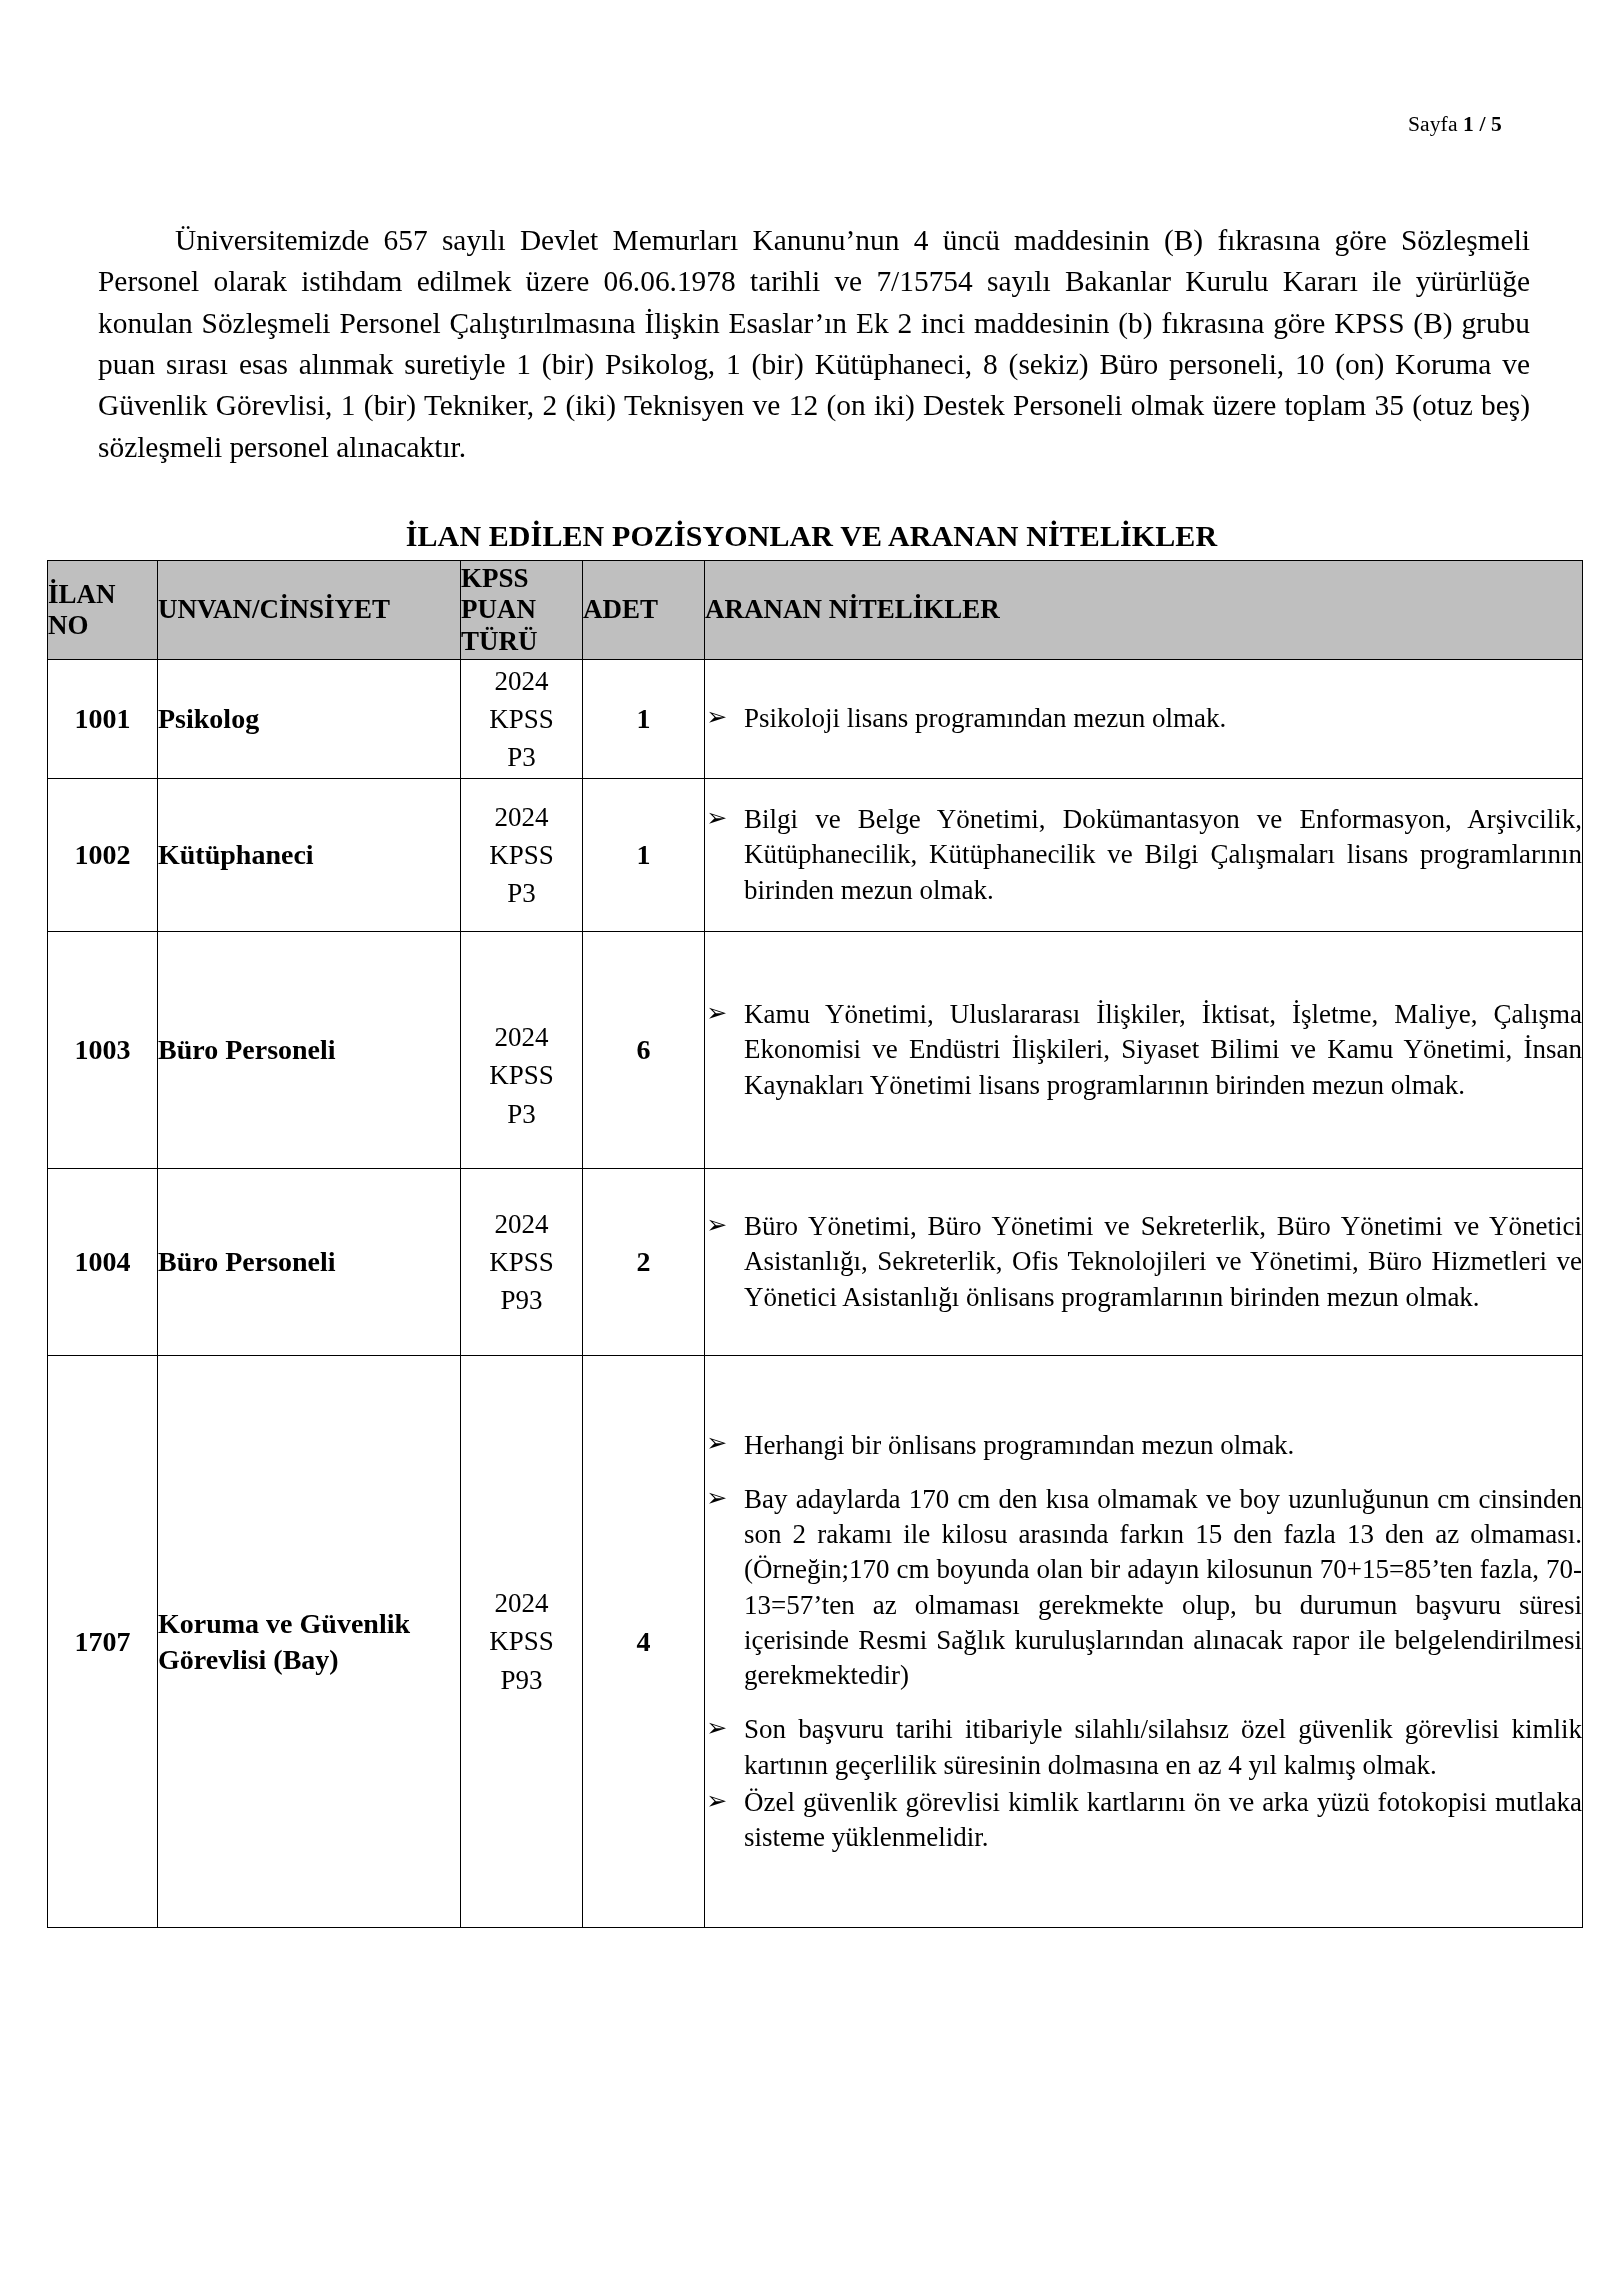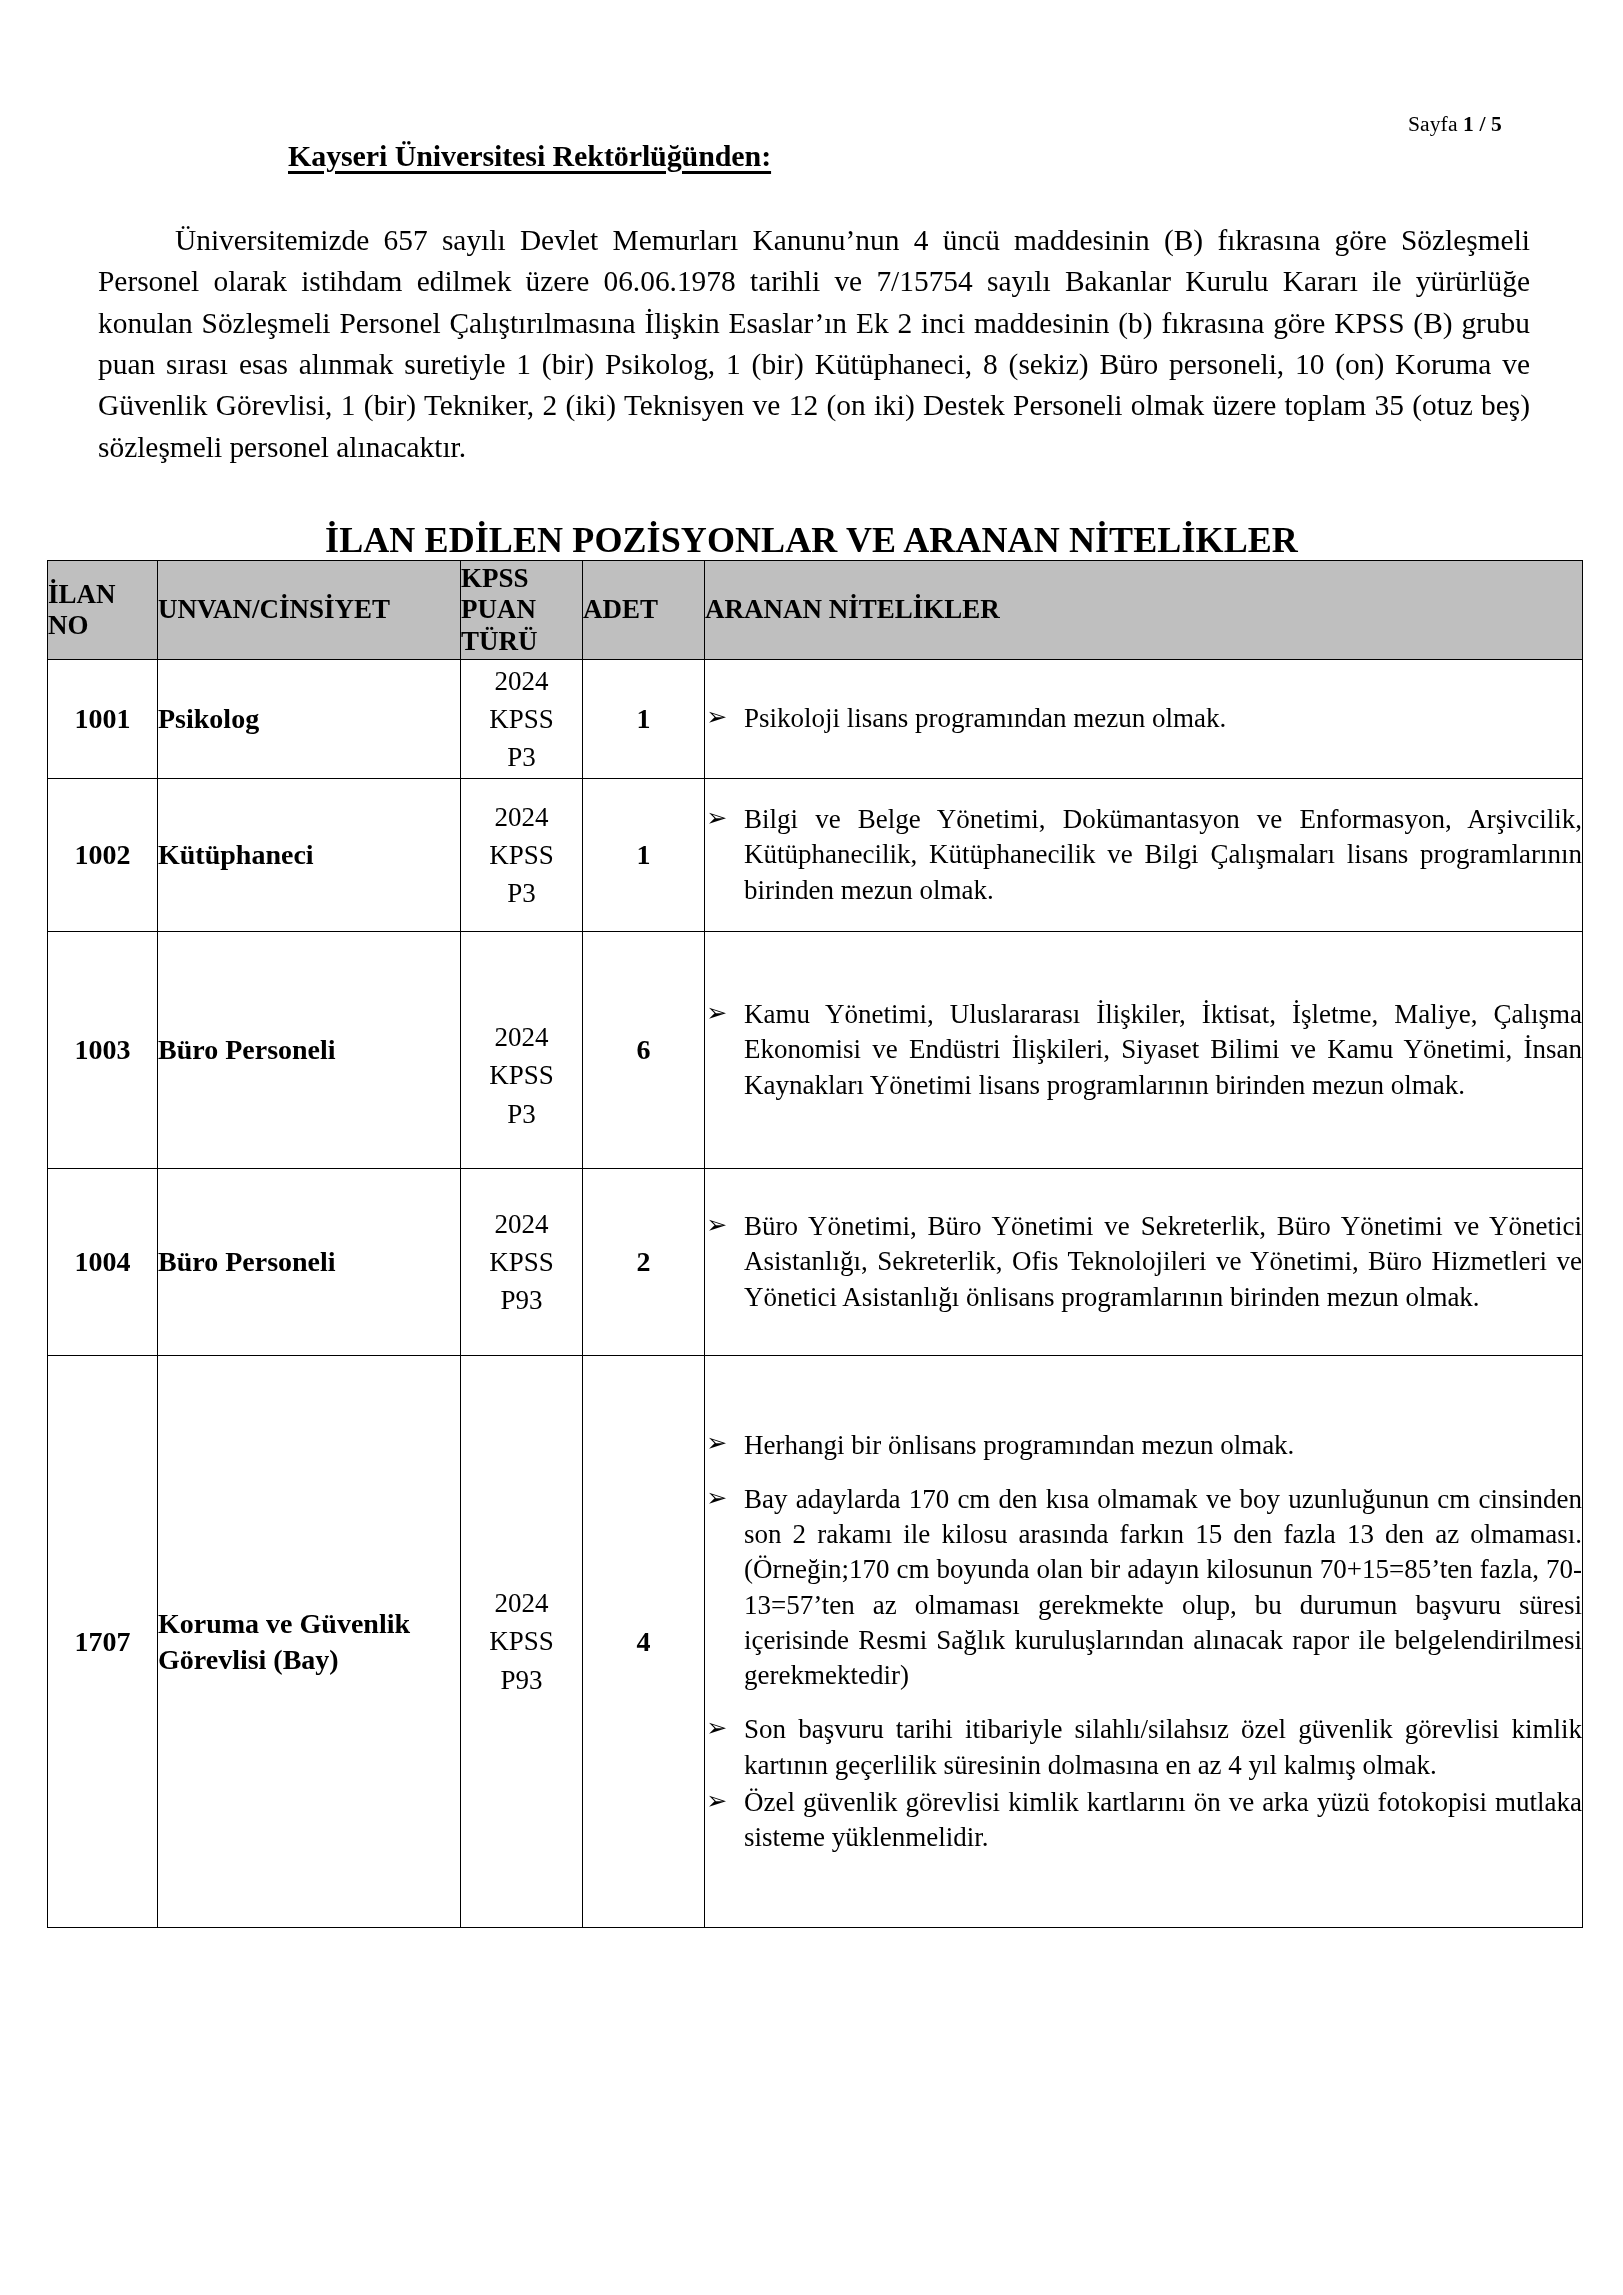--- a/index.html
+++ b/index.html
@@ -59,21 +59,21 @@
     hyphens: none;
   }
 
   
   .table-title {
     position: absolute;
     top: 519px;
     left: 0;
     width: 1623px;
     text-align: center;
-    font-size: 36px;
+    font-size: 30px;
     font-weight: bold;
     letter-spacing: 0.1px;
   }
 
   
   table.positions {
     position: absolute;
     top: 560px;
     left: 47px;
     width: 1530px;
@@ -165,21 +165,20 @@
 
 <div class="page">
 
   <div class="page-indicator">
     <span>Sayfa</span>
     <span class="num">1</span>
     <span class="num">/</span>
     <span class="num">5</span>
   </div>
 
-  <div class="doc-heading">Kayseri Üniversitesi Rektörlüğünden:</div>
 
   <div class="intro">Üniversitemizde 657 sayılı Devlet Memurları Kanunu’nun 4 üncü maddesinin (B) fıkrasına göre Sözleşmeli Personel olarak istihdam edilmek üzere 06.06.1978 tarihli ve 7/15754 sayılı Bakanlar Kurulu Kararı ile yürürlüğe konulan Sözleşmeli Personel Çalıştırılmasına İlişkin Esaslar’ın Ek 2 inci maddesinin (b) fıkrasına göre KPSS (B) grubu puan sırası esas alınmak suretiyle 1 (bir) Psikolog, 1 (bir) Kütüphaneci, 8 (sekiz) Büro personeli, 10 (on) Koruma ve Güvenlik Görevlisi, 1 (bir) Tekniker, 2 (iki) Teknisyen ve 12 (on iki) Destek Personeli olmak üzere toplam 35 (otuz beş) sözleşmeli personel alınacaktır.</div>
 
   <div class="table-title">İLAN EDİLEN POZİSYONLAR VE ARANAN NİTELİKLER</div>
 
   <table class="positions">
     <thead>
       <tr>
         <th class="c-ilanno">İLAN NO</th>
         <th class="c-unvan">UNVAN/CİNSİYET</th>

